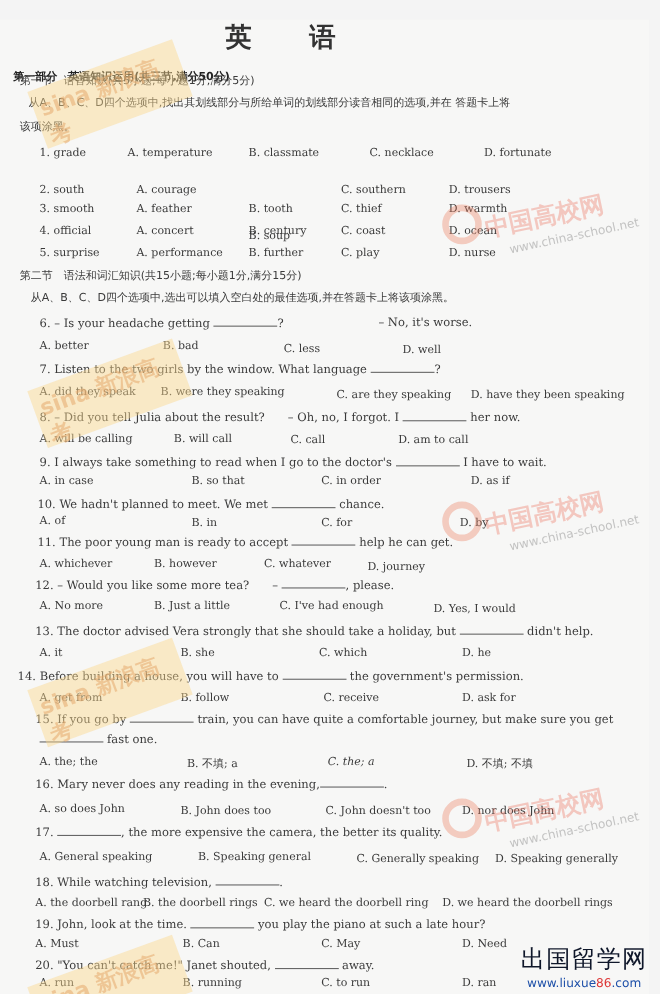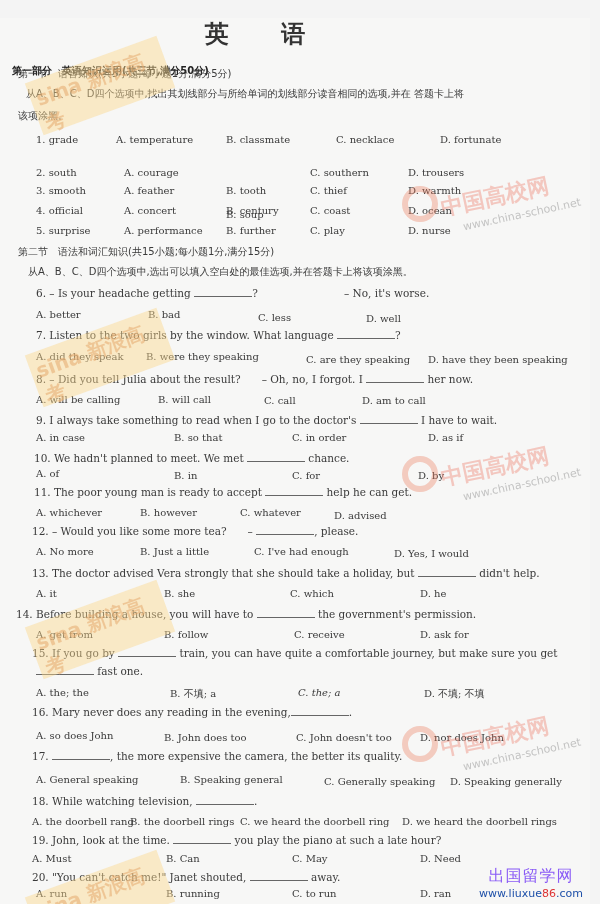--- a/index.html
+++ b/index.html
@@ -40,21 +40,21 @@
     color:rgba(235,110,90,0.35); font-family:"DejaVu Sans",sans-serif; transform:rotate(-12deg); white-space:nowrap;
   }
   .wm-cs .url {
     position:absolute; left:60px; top:22px; font-size:11px; color:rgba(160,160,160,0.6);
     font-family:"DejaVu Sans",sans-serif; transform:rotate(-12deg); white-space:nowrap;
   }
   .logo {
     position:absolute; right:4px; bottom:4px; width:130px; text-align:center;
     font-family:"DejaVu Sans","Liberation Sans",sans-serif;
   }
-  .logo .cnname { font-size:16px; color:#8b5cf6; letter-spacing:1px; }
+  .logo .cnname { font-size:22px; color:#0f172a; letter-spacing:1px; }
   .logo .url { font-size:11px; color:#1d4fa8; font-weight:normal; }
   .logo .url .hi { color:#d33; }
 </style>
 </head>
 <body>
 
 <div class="page"></div>
 
 <div class="title">英 语</div>
 
@@ -152,21 +152,21 @@
 <span class="opt" style="left:418px;top:470px;">D. by</span>
 
 <div class="line" style="left:34px;top:486px;">
   <span>11. The poor young man is ready to accept</span>
   <span class="blank"></span>
   <span>help he can get.</span>
 </div>
 <span class="opt" style="left:36px;top:507px;">A. whichever</span>
 <span class="opt" style="left:140px;top:507px;">B. however</span>
 <span class="opt" style="left:240px;top:507px;">C. whatever</span>
-<span class="opt" style="left:334px;top:510px;">D. advised</span>
+<span class="opt" style="left:334px;top:510px;">D. journey</span>
 
 <div class="line" style="left:32px;top:525px;">
   <span>12. – Would you like some more tea?　　–</span>
   <span class="blank"></span><span>, please.</span>
 </div>
 <span class="opt" style="left:36px;top:546px;">A. No more</span>
 <span class="opt" style="left:140px;top:546px;">B. Just a little</span>
 <span class="opt" style="left:254px;top:546px;">C. I've had enough</span>
 <span class="opt" style="left:394px;top:548px;">D. Yes, I would</span>
 

